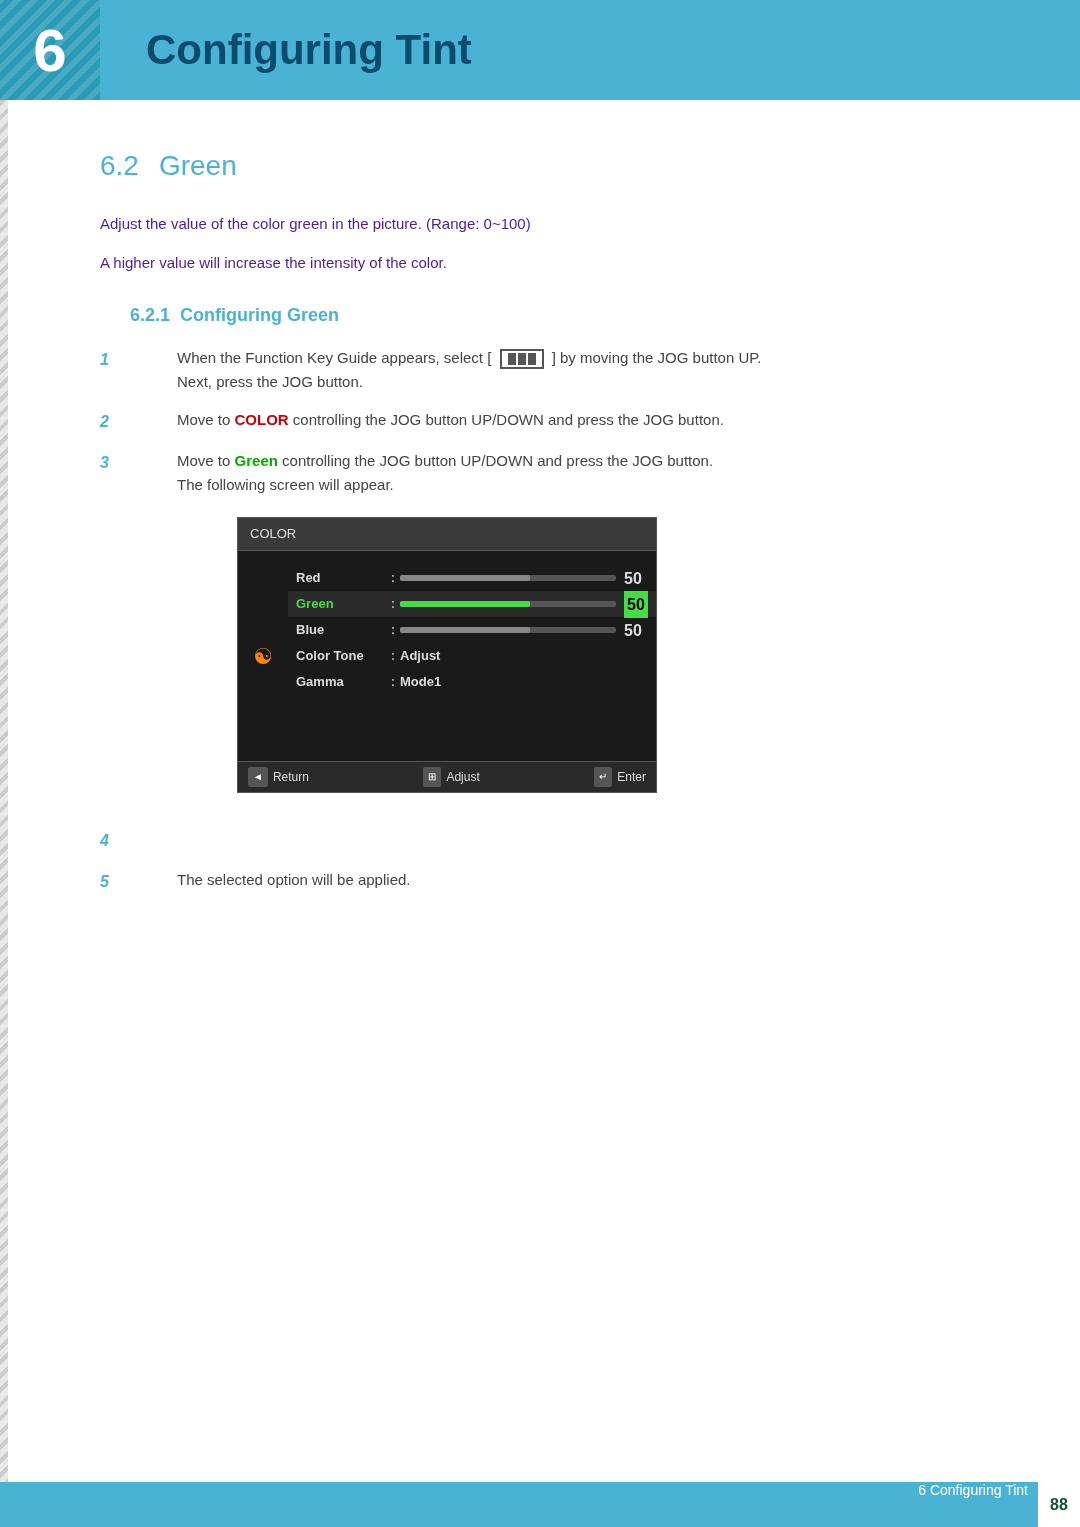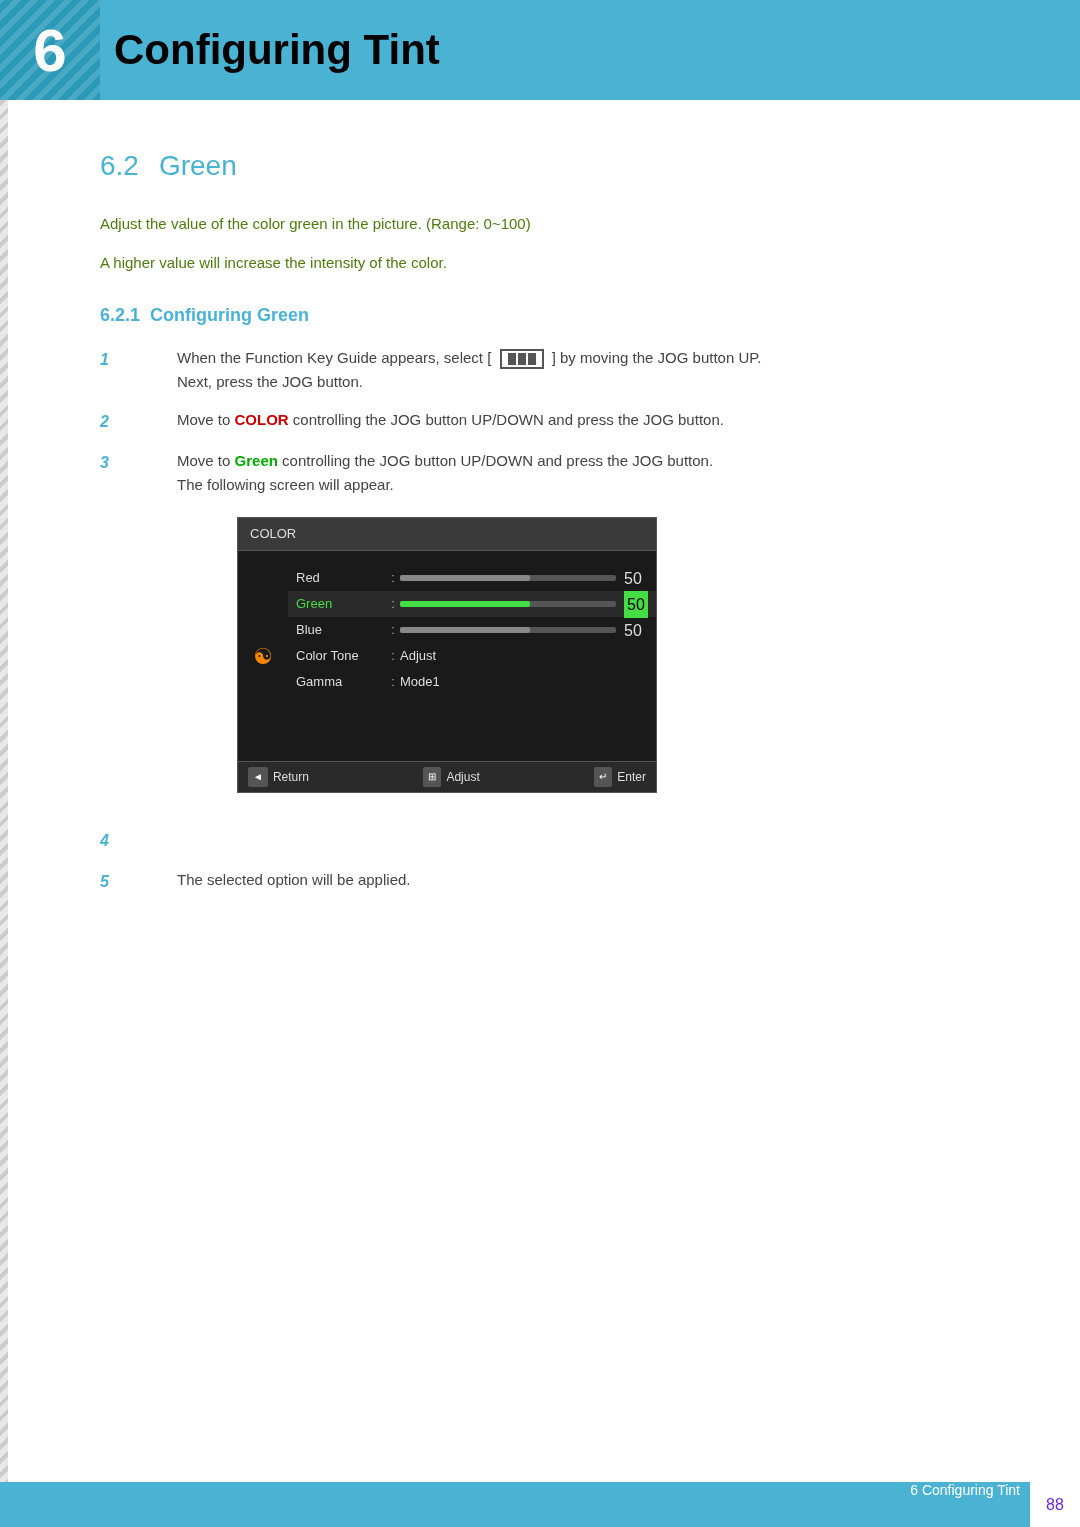--- a/index.html
+++ b/index.html
@@ -53,22 +53,22 @@
     }
 
     .chapter-number-box span {
       position: relative;
       z-index: 1;
     }
 
     .chapter-title {
       font-size: 42px;
       font-weight: bold;
-      color: #000000;
-      padding-left: 14px;
+      color: #0c4a6e;
+      padding-left: 46px;
     }
 
     
     .left-stripe {
       position: absolute;
       left: 0;
       top: 100px;
       width: 8px;
       height: 1427px;
       background: repeating-linear-gradient(
@@ -92,32 +92,33 @@
       color: #4ab3d4;
       margin-bottom: 30px;
     }
 
     .section-number {
       margin-right: 20px;
     }
 
     .description-text {
       font-size: 15px;
-      color: #4d7c0f;
+      color: #4c1d95;
       margin-bottom: 15px;
       line-height: 1.6;
     }
 
     
     .subsection-heading {
       font-size: 18px;
       font-weight: bold;
       color: #4ab3d4;
       margin-top: 30px;
       margin-bottom: 20px;
+      margin-left: 30px;
     }
 
     
     .steps-list {
       list-style: none;
       padding: 0;
     }
 
     .steps-list li {
       display: flex;
@@ -208,20 +209,21 @@
     .color-menu-items {
       flex: 1;
       padding: 4px 0;
     }
 
     .color-menu-row {
       display: flex;
       align-items: center;
       padding: 4px 8px;
       height: 26px;
+      font-weight: bold;
     }
 
     .color-menu-row.highlighted {
       background: #2a2a2a;
     }
 
     .color-menu-label {
       width: 90px;
       font-size: 13px;
     }
@@ -324,24 +326,24 @@
     }
 
     .footer-text {
       color: #ffffff;
       font-size: 14px;
       padding-right: 10px;
     }
 
     .footer-page-number {
       background: #ffffff;
-      color: #6d28d9;
+      color: #14532d;
       font-size: 16px;
-      font-weight: normal;
-      width: 50px;
+      font-weight: bold;
+      width: 42px;
       height: 45px;
       display: flex;
       align-items: center;
       justify-content: center;
     }
   </style>
 </head>
 <body>
 
 <div class="chapter-header">

